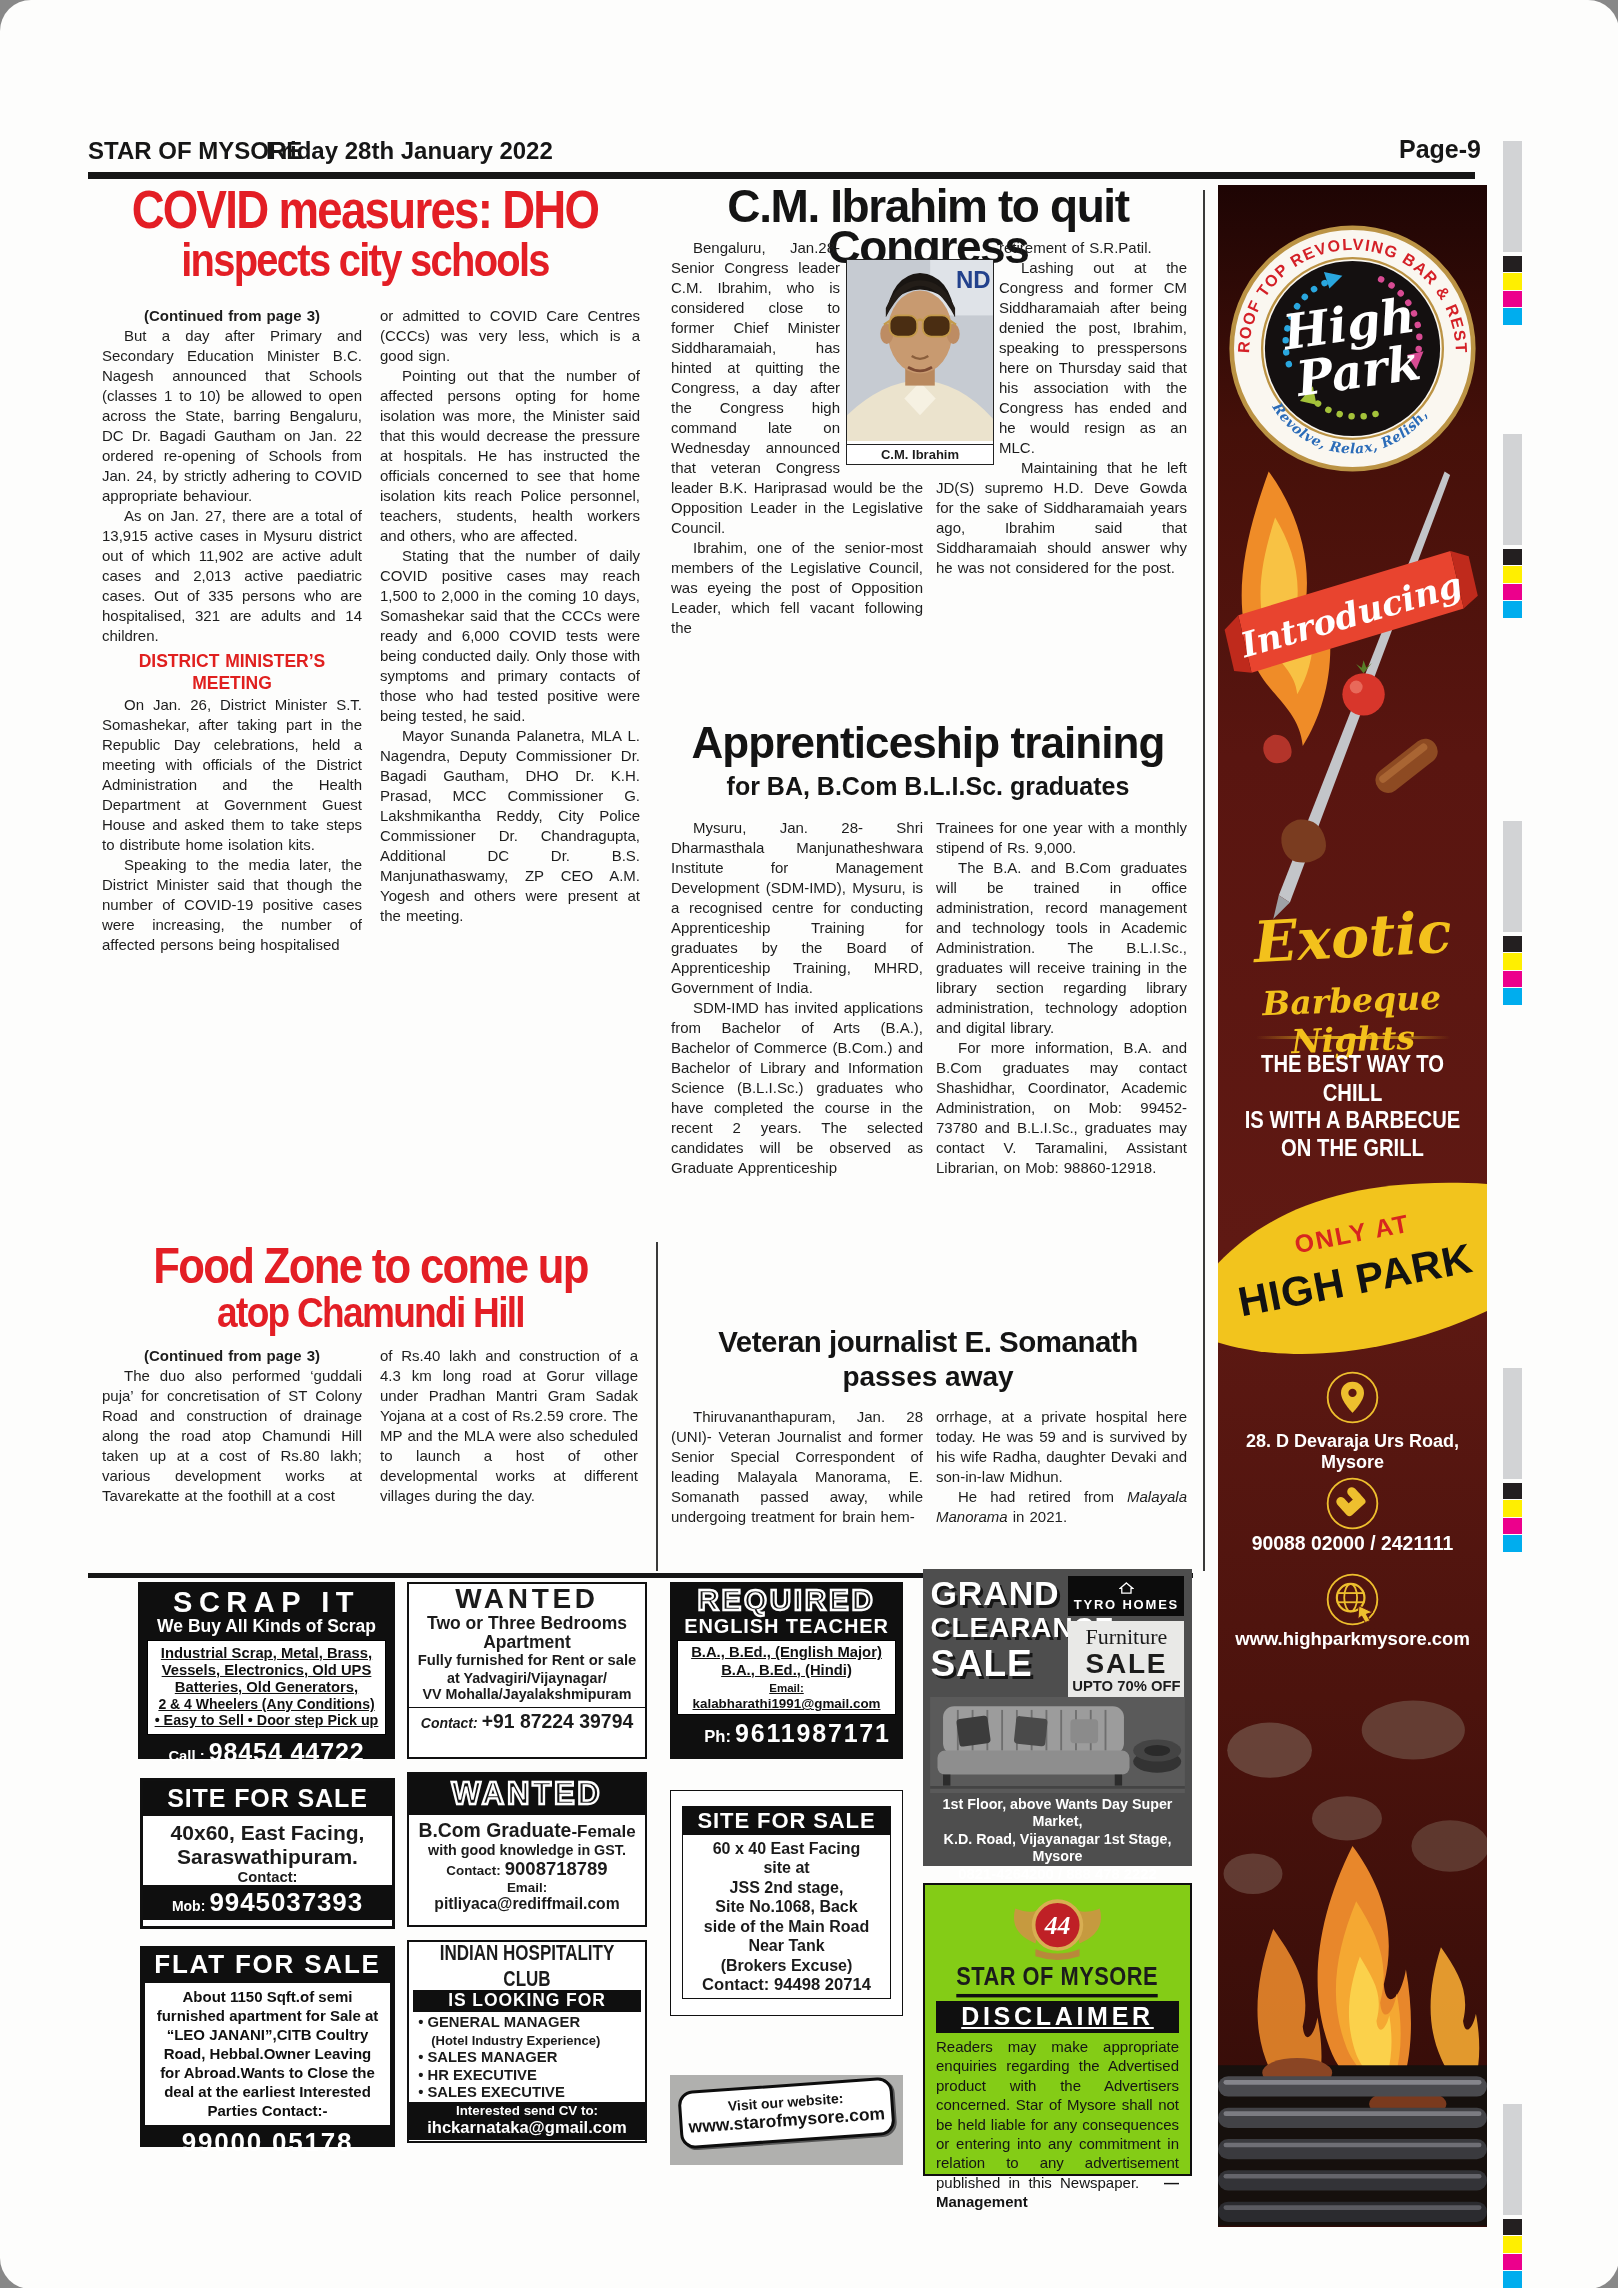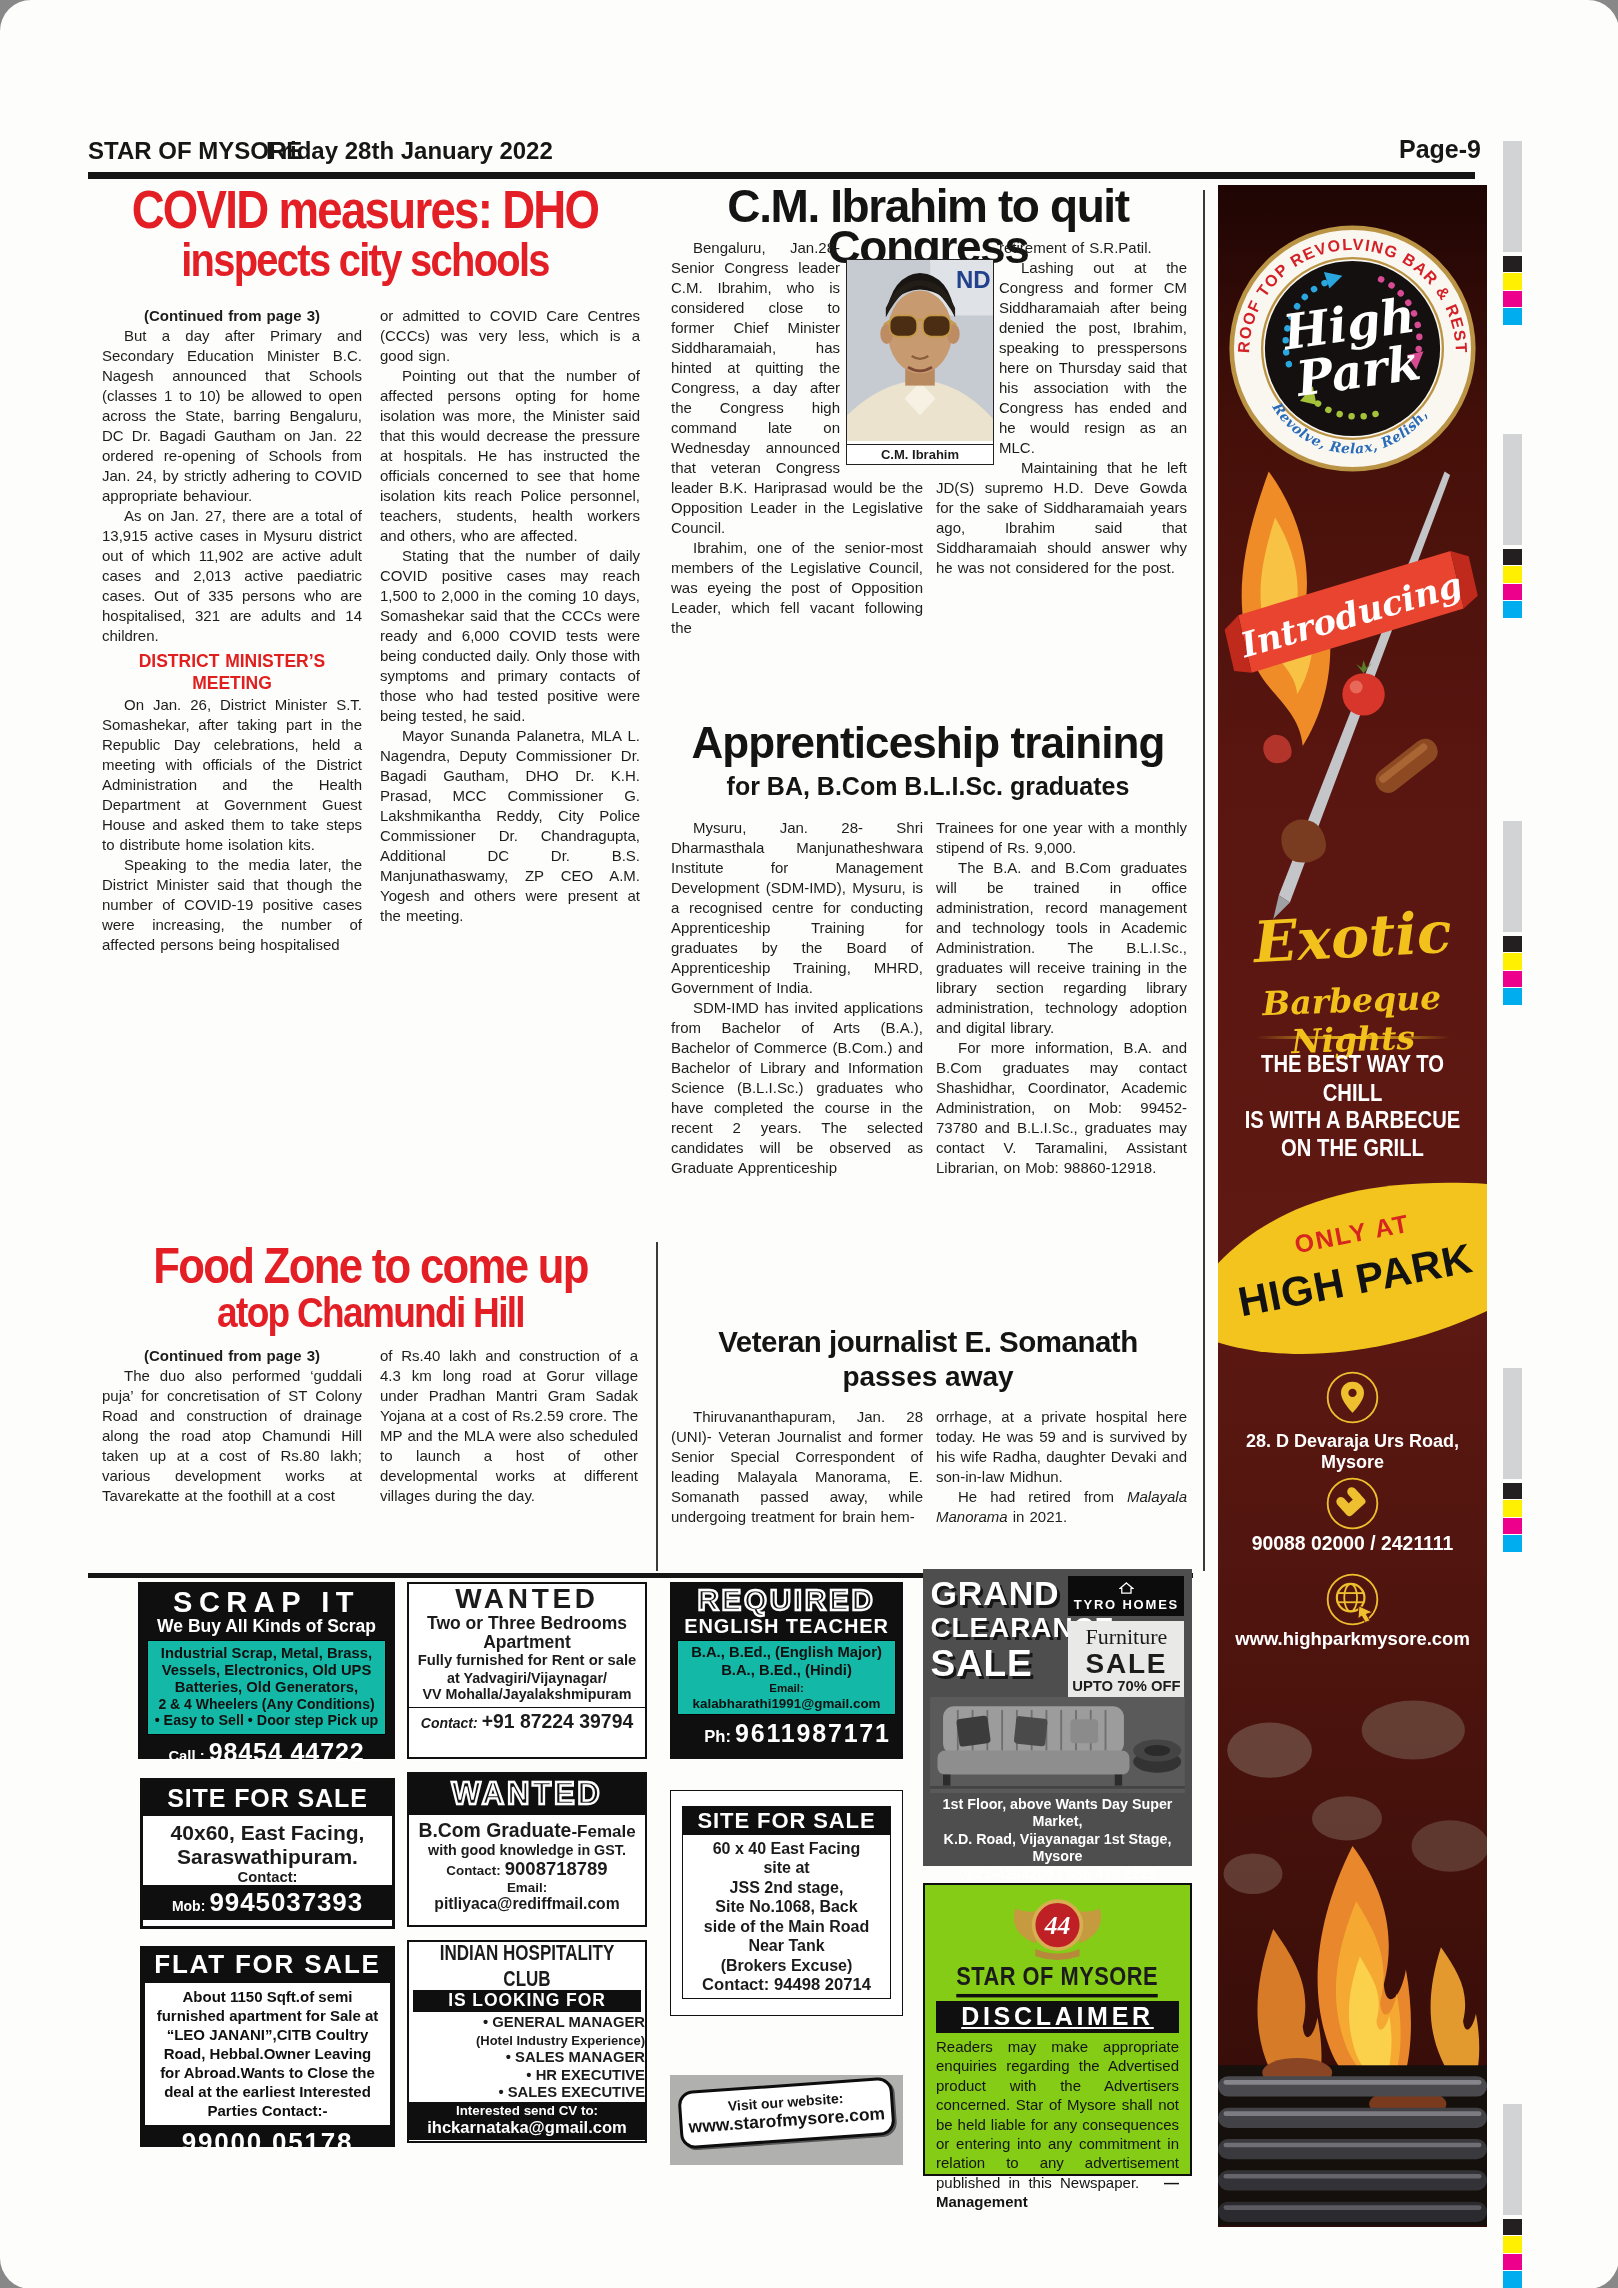--- a/index.html
+++ b/index.html
@@ -33,21 +33,21 @@
   .wrapR{float:right;}
   .wrapL{float:left;}
 
   
   .ad{box-sizing:border-box;}
   .blackband{background:#0f0f0f;color:#fff;text-align:center;}
   .outline-txt{color:#141414;-webkit-text-stroke:2.3px #ffffff;letter-spacing:2.8px;}
   .ctr{text-align:center;}
 
   .scrap{background:#0f0f0f;color:#fff;padding:5.5px 7.4px;}
-  .scrap-inner{background:#14b8a6;color:#101010;margin:3.7px 1.8px;padding:3.7px 1.8px;border:0.9px solid #000;}
+  .scrap-inner{background:#ffffff;color:#101010;margin:3.7px 1.8px;padding:3.7px 1.8px;border:0.9px solid #000;text-decoration:underline;}
 
   .boxed{border:3.7px solid #101010;background:#fff;}
   .boxed3{border:2.8px solid #101010;background:#fff;}
 
   .tyro{background:#4e4e4e;color:#fff;padding:7.4px 7.4px 5.5px 7.4px;}
   .tyro-brand{background:#0c0c0c;color:#fff;text-align:center;padding:4.6px 1.8px 3.7px 1.8px;}
   .tyro-panel{background:#e9e9e7;color:#1c1c1c;text-align:center;padding:2.8px 1.8px;margin-top:5.5px;}
   .big3d{font-weight:900;color:#fff;text-shadow:2.8px 2.8px 0 #161616;letter-spacing:0.9px;}
 
   .stamp-bg{background:#b0b0ae;}
@@ -236,21 +236,21 @@
       <span style="font-size:13.4px;font-weight:bold;">Contact:</span>
       <span style="font-size:18.5px;font-weight:900;">9008718789</span>
     </div>
     <div style="font-size:13.4px;font-weight:bold;">Email:</div>
     <div style="font-size:15.7px;font-weight:900;">pitliyaca@rediffmail.com</div>
   </div>
 
   <div class="abs ad boxed3 ctr" style="left:407px;top:1940px;width:240px;height:203px;">
     <div style="font-size:18.5px;font-weight:900;transform:scale(0.92,1.15);transform-origin:center;margin-top:1.8px;">INDIAN HOSPITALITY CLUB</div>
     <div class="blackband" style="font-size:17.5px;font-weight:900;letter-spacing:0.9px;padding:0.9px 0;margin:1.8px 3.7px;">IS LOOKING FOR</div>
-    <div style="text-align:right;padding-left:9.2px;font-weight:900;font-size:14.8px;line-height:17.5px;">
+    <div style="text-align:left;padding-left:9.2px;font-weight:900;font-size:14.8px;line-height:17.5px;">
       <div>• <span>GENERAL MANAGER</span></div>
       <div style="font-weight:bold;font-size:13px;padding-left:13px;">(Hotel Industry Experience)</div>
       <div>• <span>SALES MANAGER</span></div>
       <div>• <span>HR EXECUTIVE</span></div>
       <div>• <span>SALES EXECUTIVE</span></div>
     </div>
     <div class="blackband" style="padding:1.8px 0;">
       <div style="font-size:13.4px;font-weight:bold;">Interested send CV to:</div>
       <div style="font-size:16.6px;font-weight:900;">ihckarnataka@gmail.com</div>
     </div>

